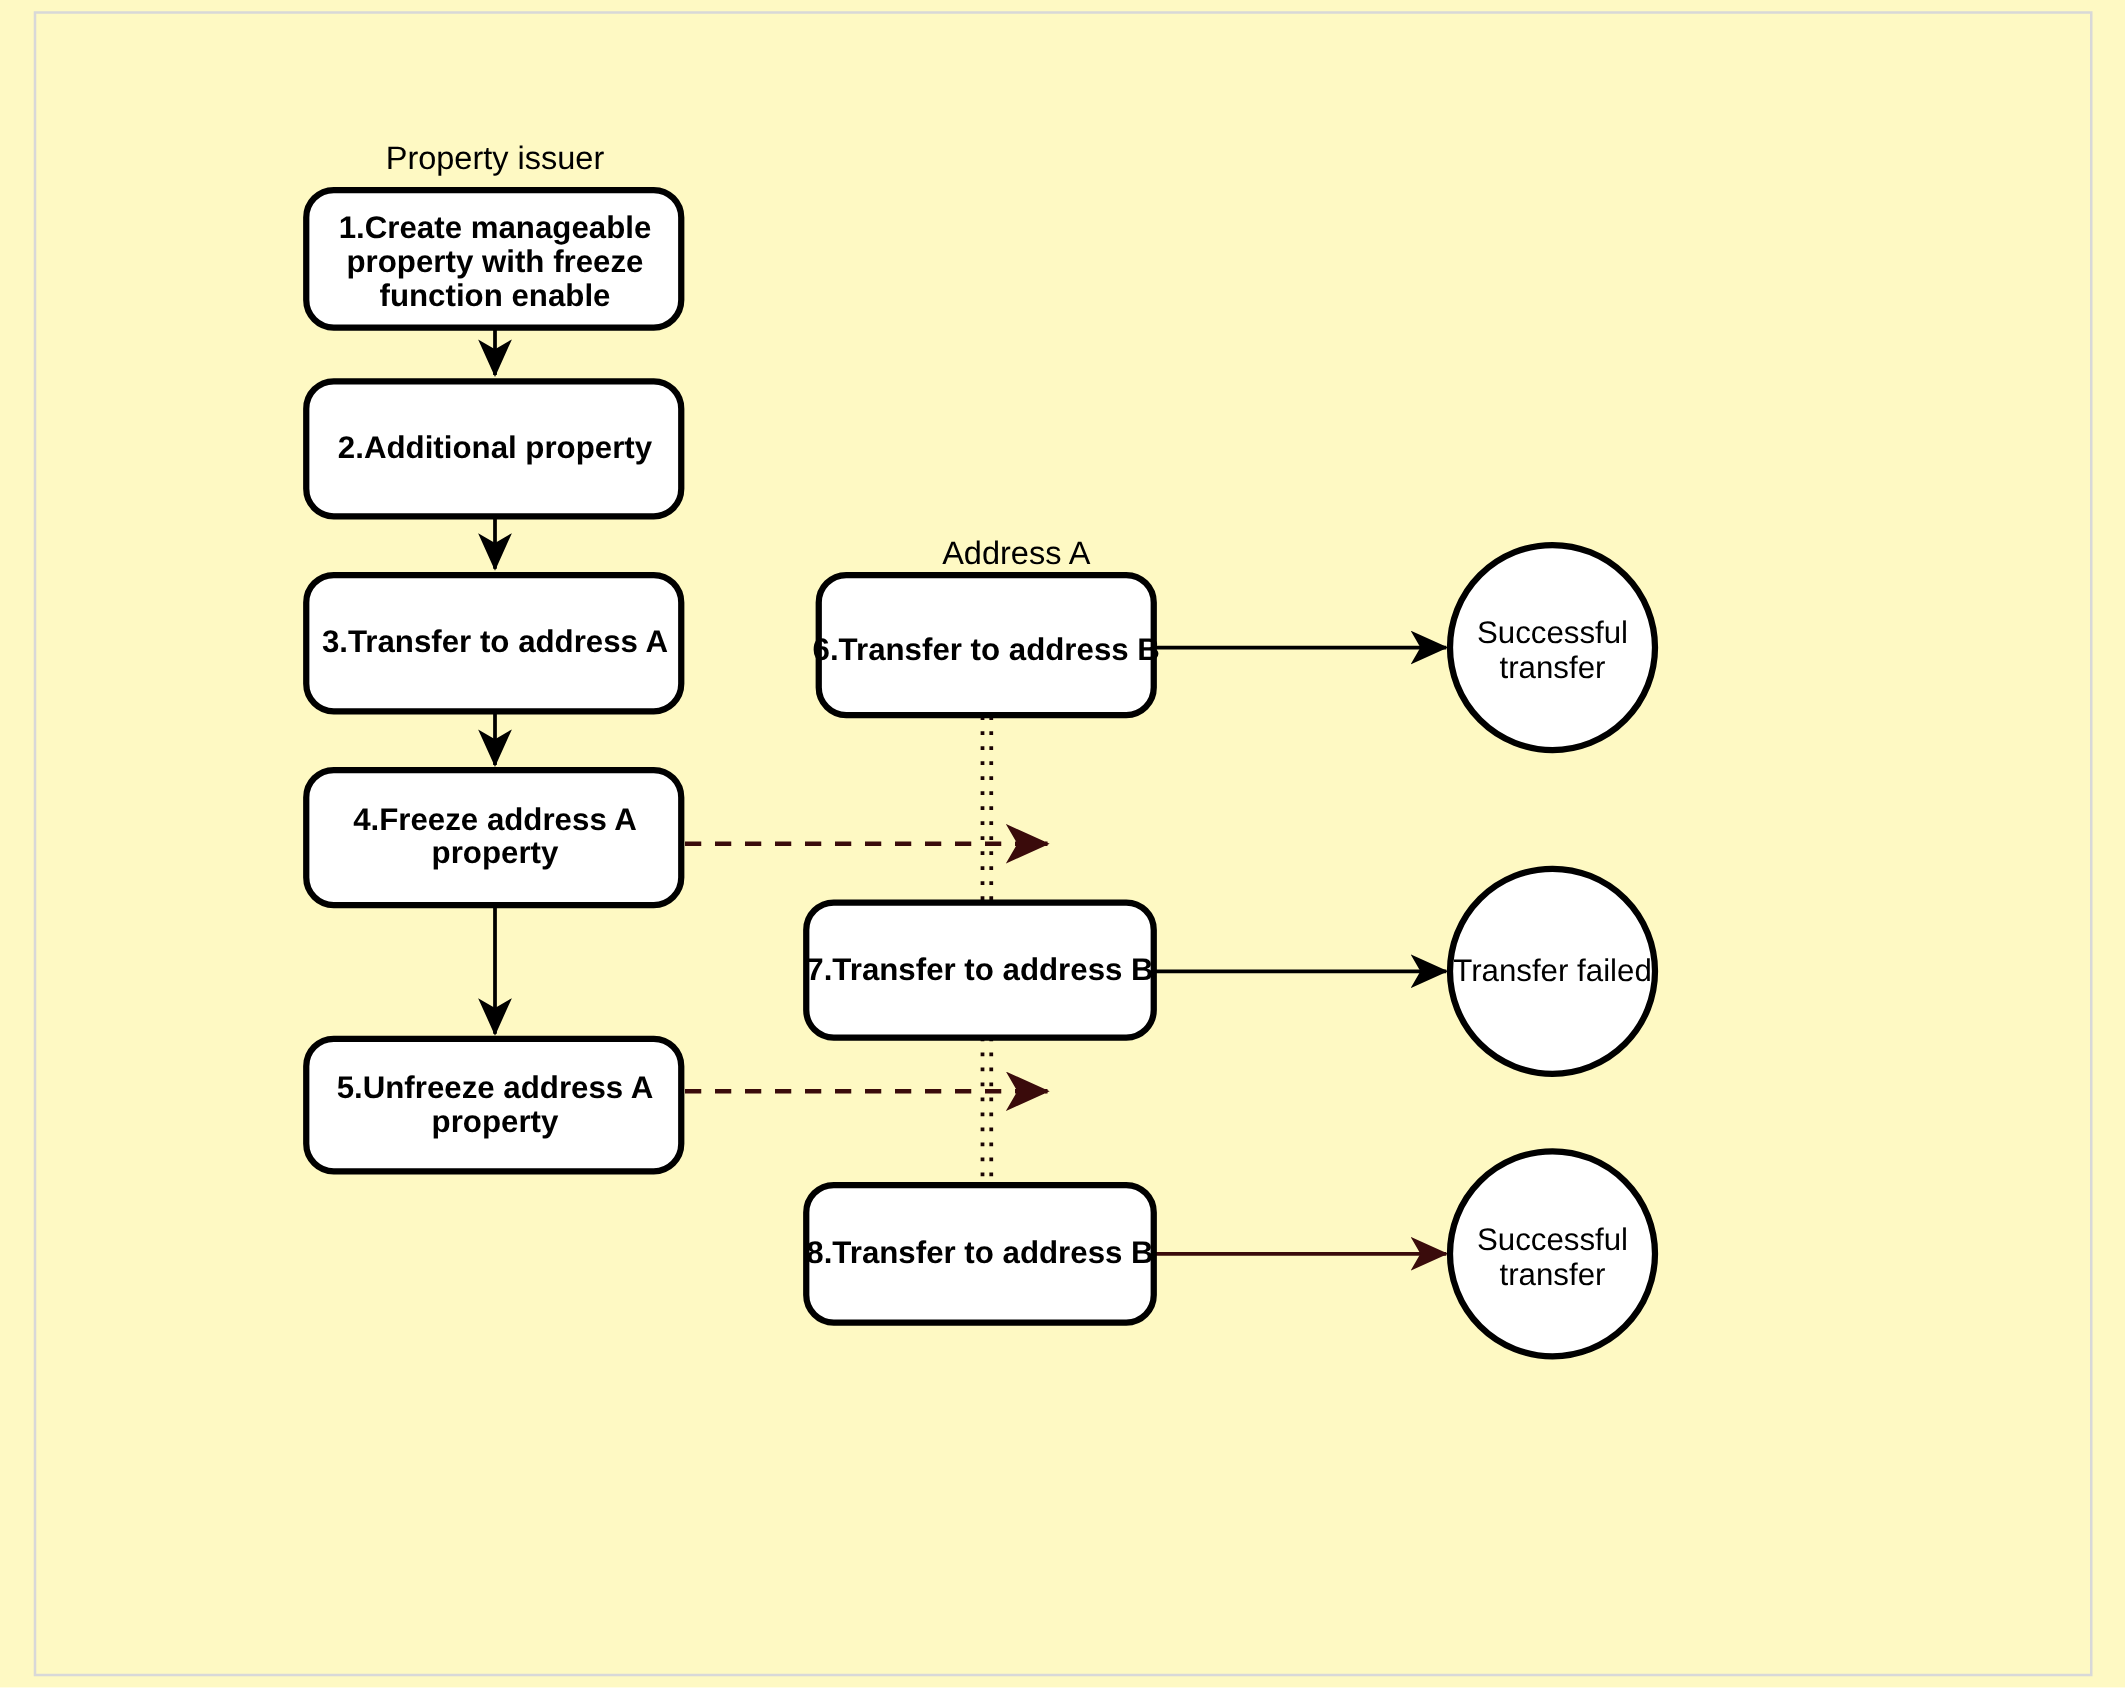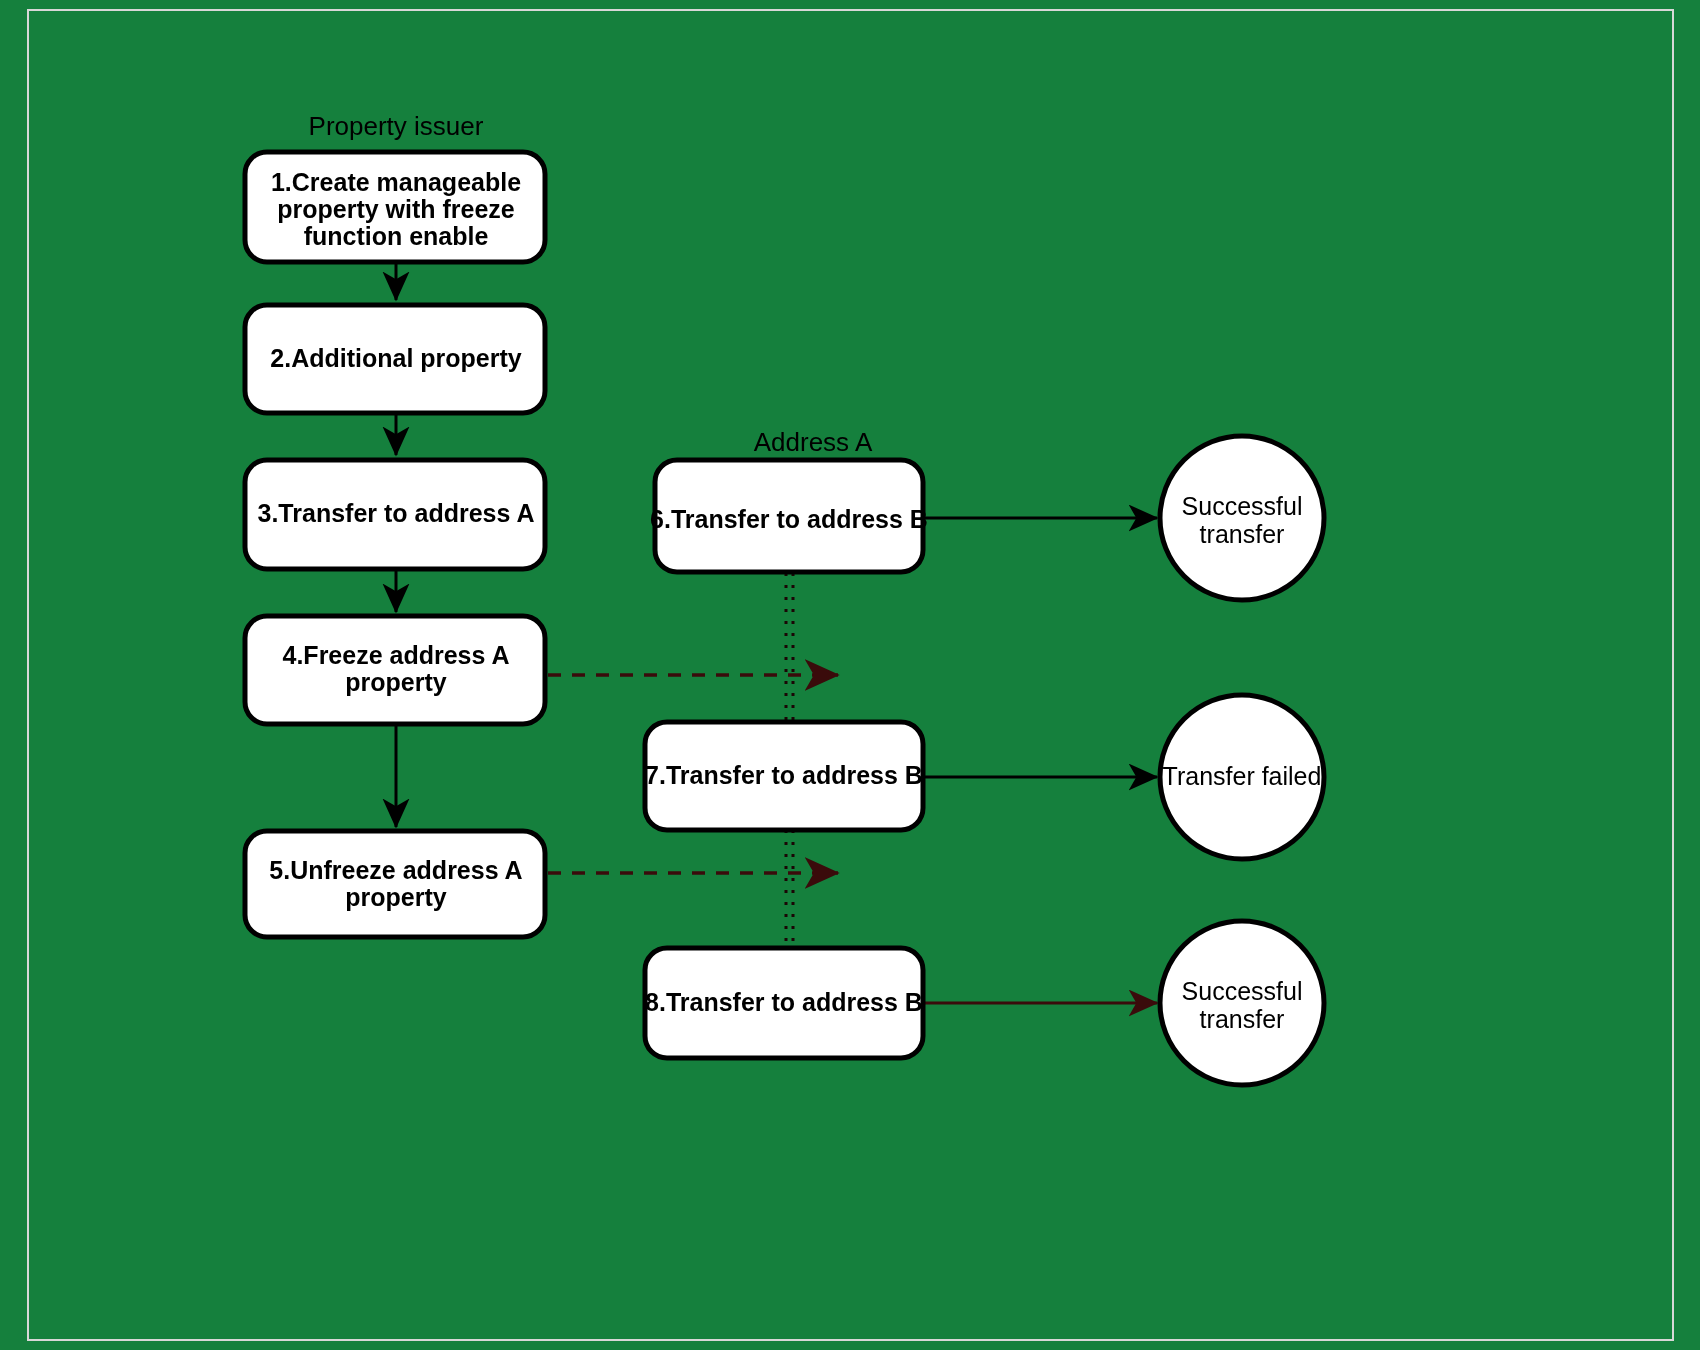--- a/index.html
+++ b/index.html
@@ -10,21 +10,21 @@
   body {
     width: 1700px;
     height: 1350px;
     font-family: "Liberation Sans", sans-serif;
     overflow: hidden;
   }
   #canvas {
     position: relative;
     width: 1700px;
     height: 1350px;
-    background: #15803d;
+    background: #fef9c3;
   }
   svg#flow {
     position: absolute;
     left: 0;
     top: 0;
     width: 1700px;
     height: 1350px;
   }
   .node-box {
     fill: #ffffff;

